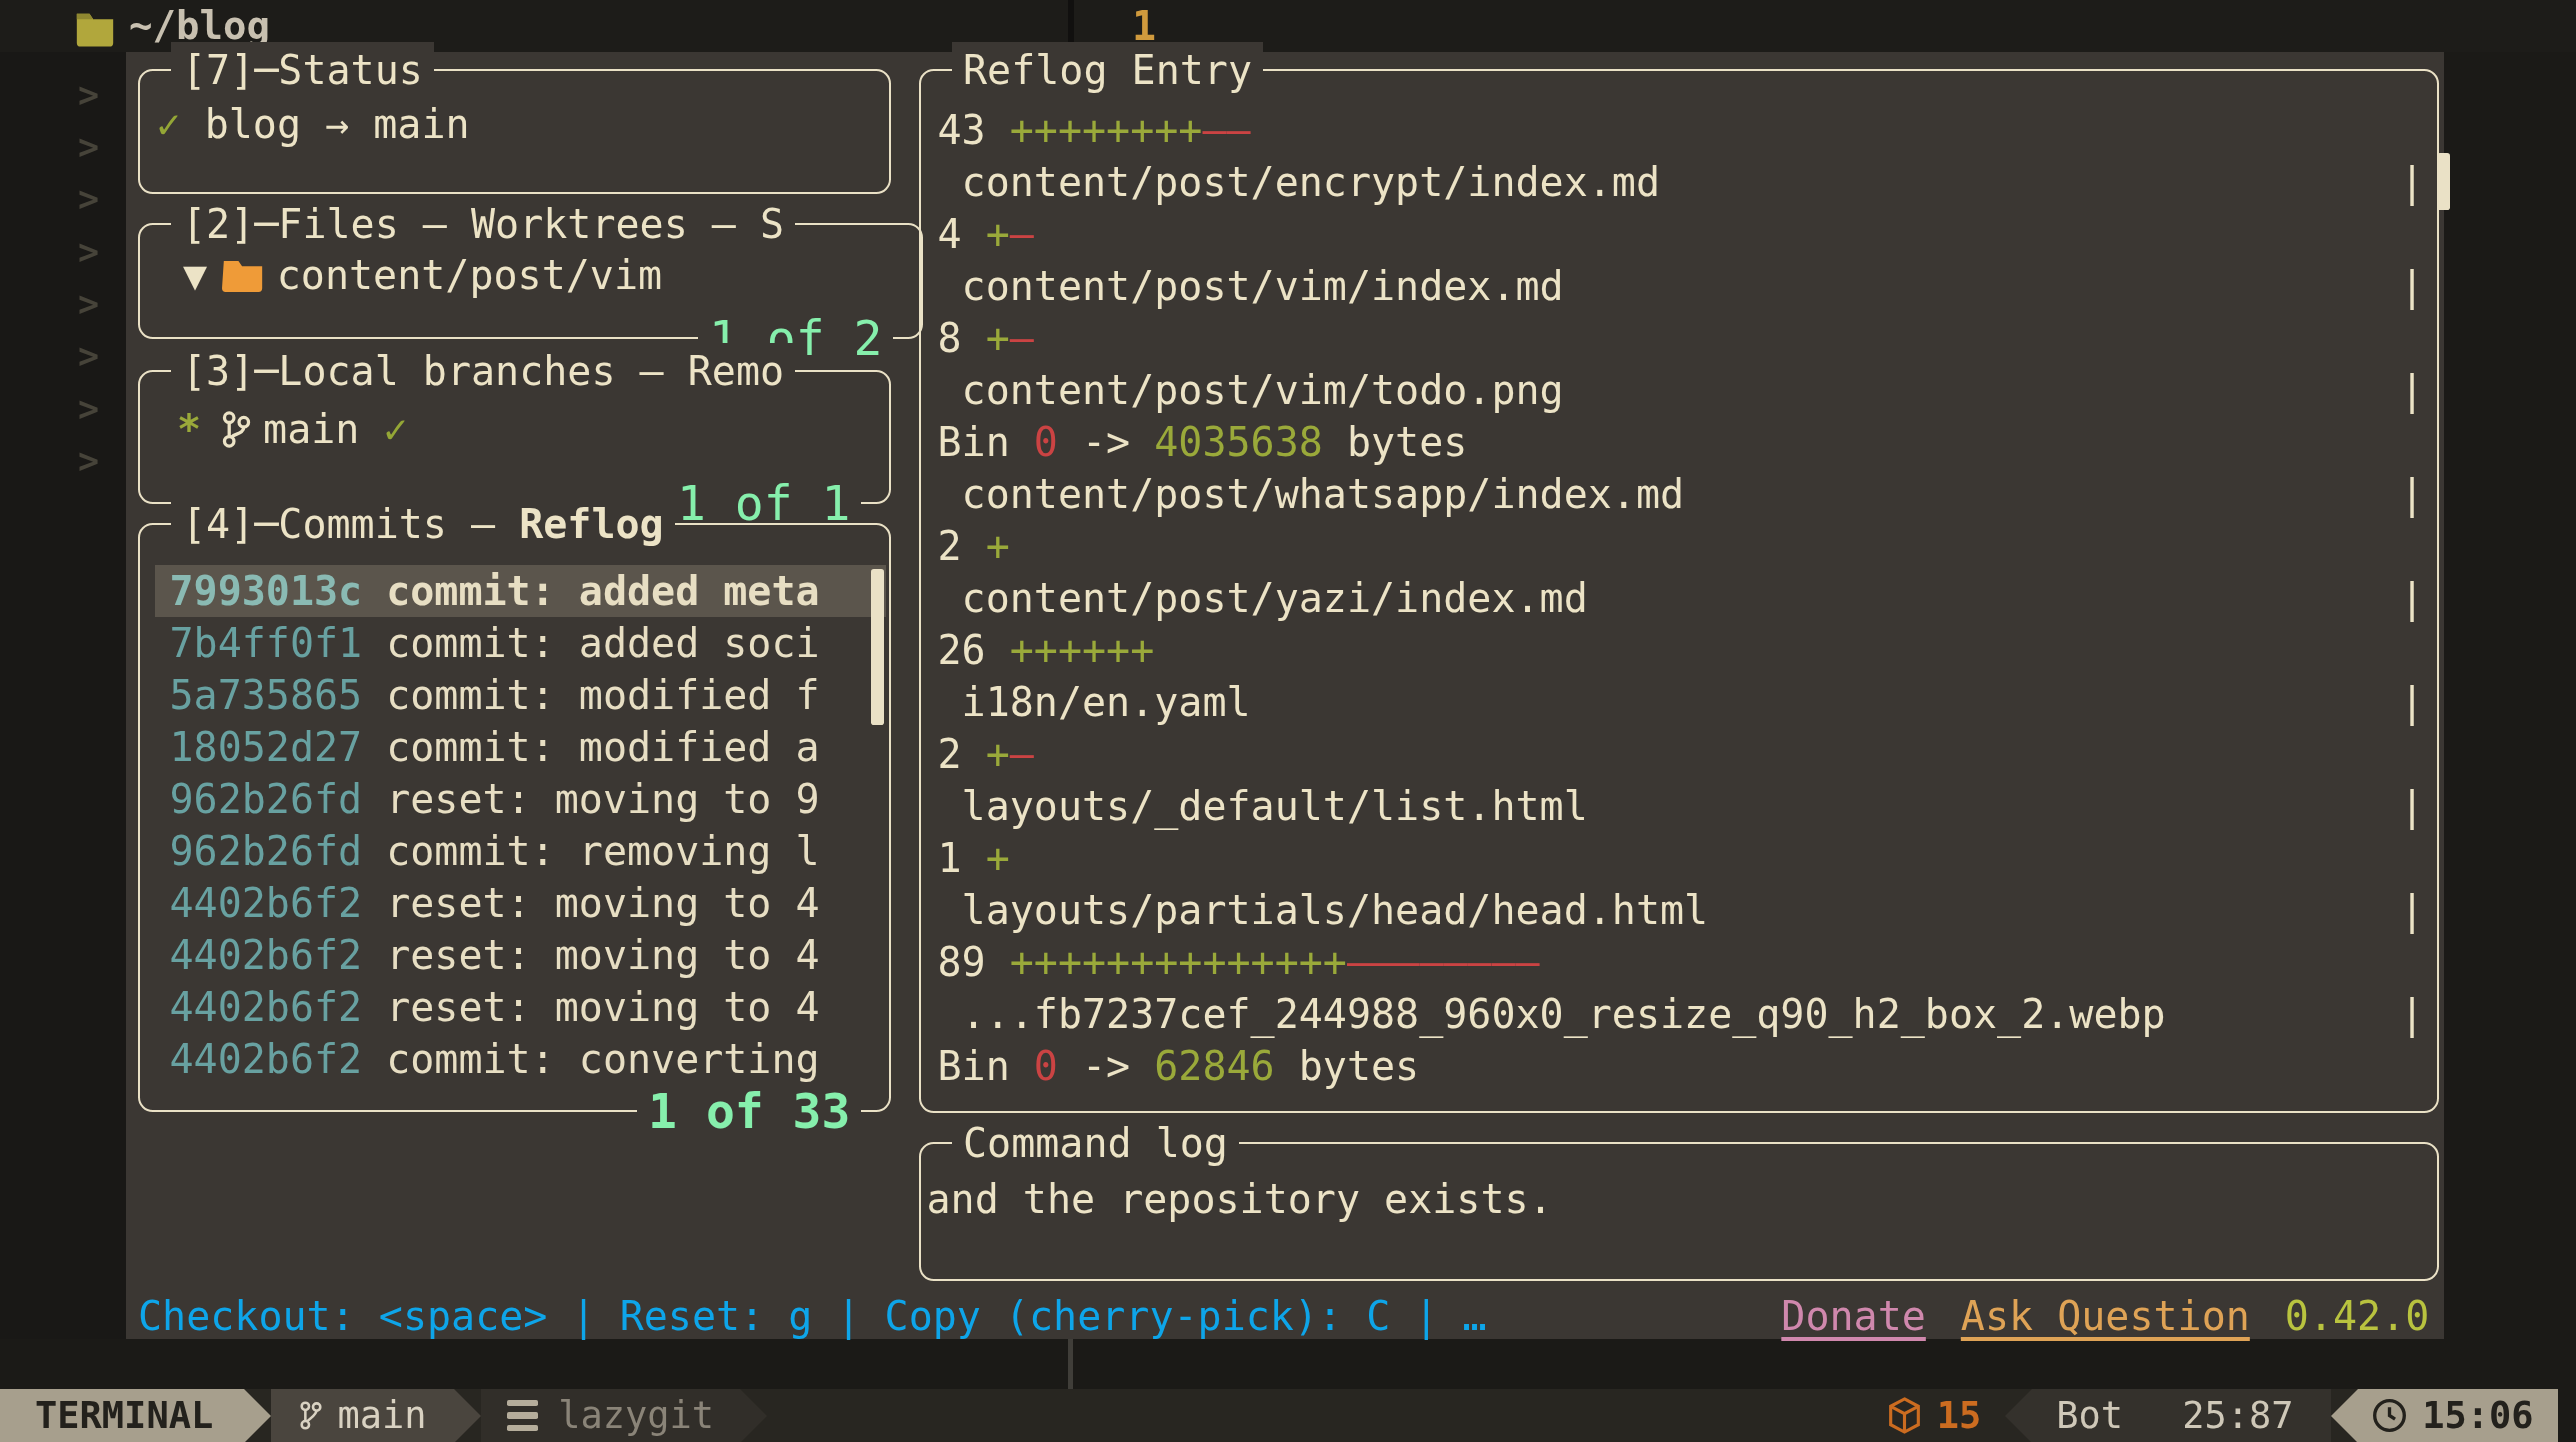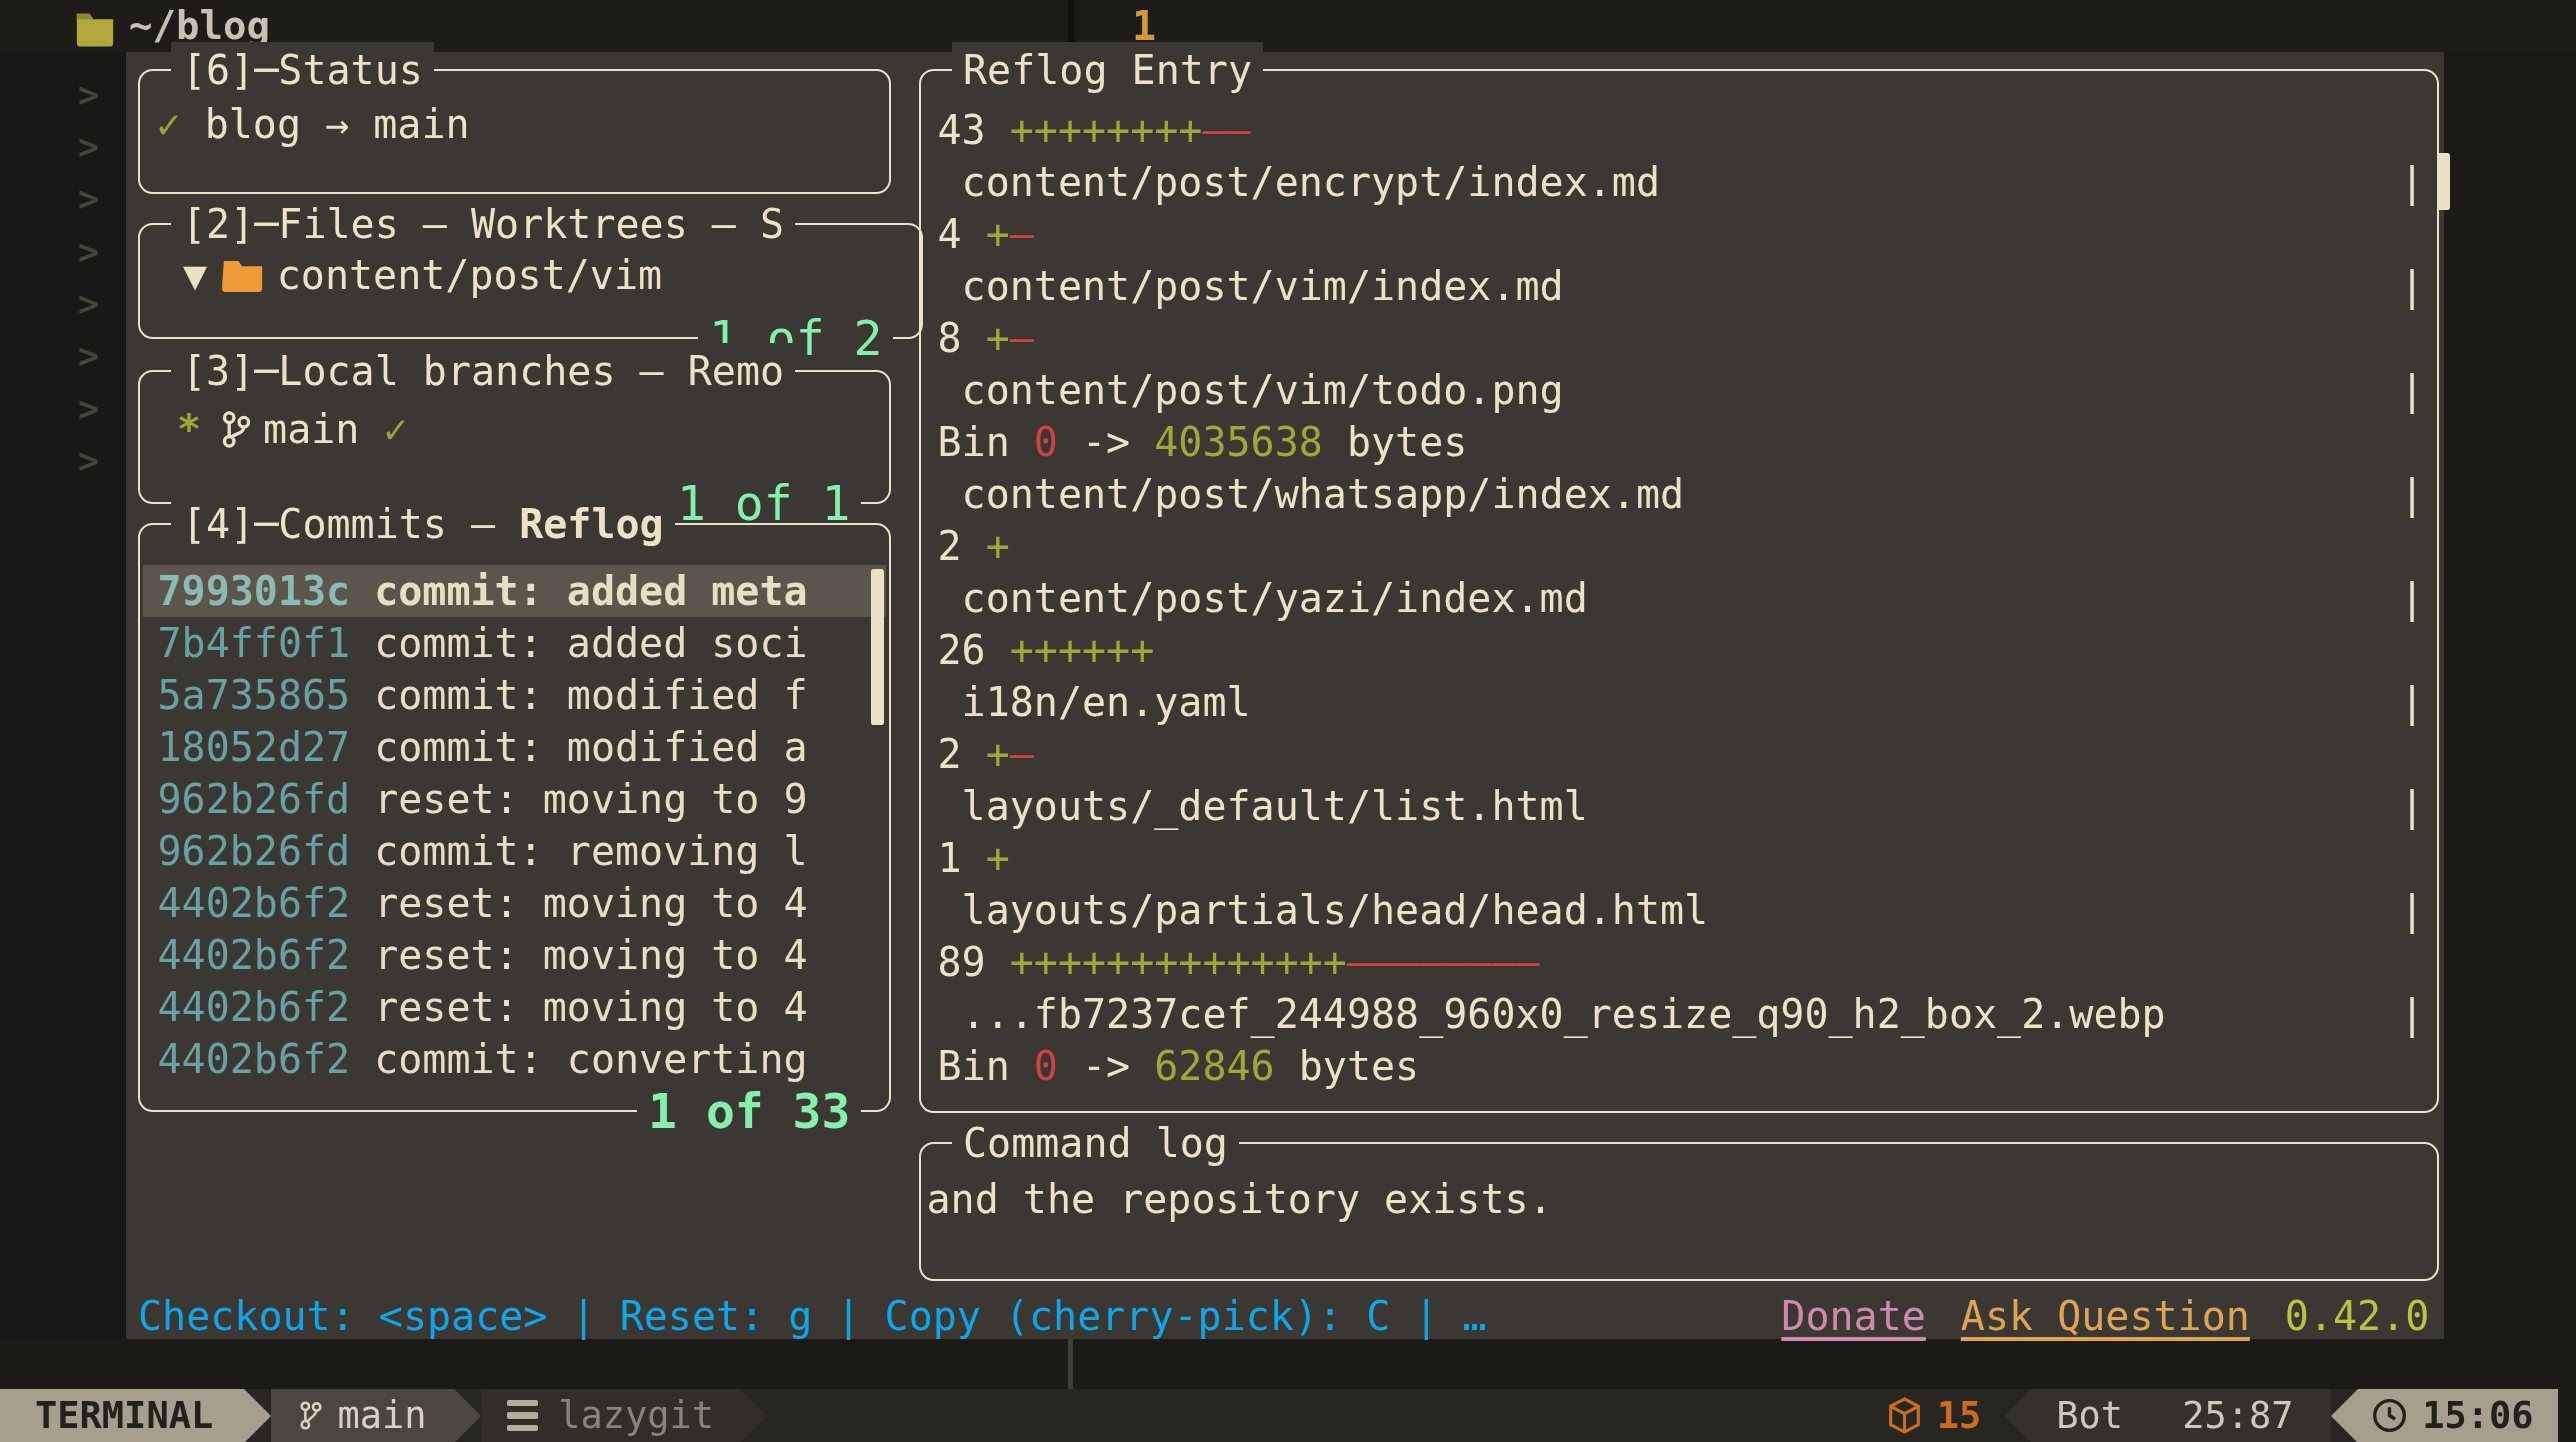--- a/index.html
+++ b/index.html
@@ -22,21 +22,21 @@
   .lz{position:absolute;left:126px;top:52px;width:2318px;height:1287px;background:#3b3733;font-size:40px;}
   .panel{position:absolute;border:2.8px solid #eae1c6;border-radius:14.7px;}
   .ptitle{position:absolute;top:-29px;left:31px;background:#3b3733;padding:0 11px;line-height:57px;font-size:40px;color:#ece3c6;}
   .pcount{position:absolute;bottom:-28.5px;right:27.6px;background:#3b3733;padding:0 11px;line-height:55px;font-size:48px;color:#86efac;}
   .bold{font-weight:bold;}
   .row{display:flex;align-items:center;white-space:pre;line-height:52px;}
   .green{color:#94a636;} .olive{color:#9aa93a;}
 
   
   .commits-list{position:absolute;left:2.8px;right:2.8px;top:40px;}
-  .commit-row{display:flex;height:52px;line-height:52px;white-space:pre;padding-left:14.7px;}
+  .commit-row{display:flex;height:52px;line-height:52px;white-space:pre;padding-left:14.7px;margin-left:12px;}
   .commit-row .hash{color:#68a1a1;margin-right:24px;}
   .commit-row .msg{color:#e7dec3;}
   .commit-row.selected{background:#5b554c;font-weight:bold;}
   .commit-row.selected .hash{color:#8abab3;}
   .scrollthumb{position:absolute;background:#eae1c6;border-radius:2.8px;}
 
   
   .rlines{position:absolute;left:16.5px;right:13px;top:33px;}
   .rline{display:flex;height:52px;line-height:52px;white-space:pre;font-size:40px;}
   .sp-t{color:#ece3c6;} .sp-a{color:#9aa93a;} .sp-d{color:#cb4343;}
@@ -97,21 +97,21 @@
       <span class="chev" style="top: 174px;">&gt;</span>
       <span class="chev" style="top: 226px;">&gt;</span>
       <span class="chev" style="top: 278px;">&gt;</span>
       <span class="chev" style="top: 331px;">&gt;</span>
       <span class="chev" style="top: 383px;">&gt;</span>
     </div>
 
   <div class="lz">
 
     <div class="panel" style="left:12px;top:16.5px;width:749px;height:121px;">
-      <span class="ptitle pre">[6]─Status</span>
+      <span class="ptitle pre">[7]─Status</span>
       <div class="row" style="margin:27.6px 0 0 16.5px;">
         <span class="green">✓</span><span class="pre">&nbsp;</span><span class="pre">blog → main</span>
       </div>
     </div>
 
     <div class="panel" style="left:12px;top:171px;width:749px;height:112px;padding-left:32px;">
       <span class="ptitle pre">[2]─Files – Worktrees – S</span>
       <div class="row" style="margin:24px 0 0 11px;">
         <span>▼</span>
         <span class="icon-gap" style="margin:0 13px 0 14.7px;">

